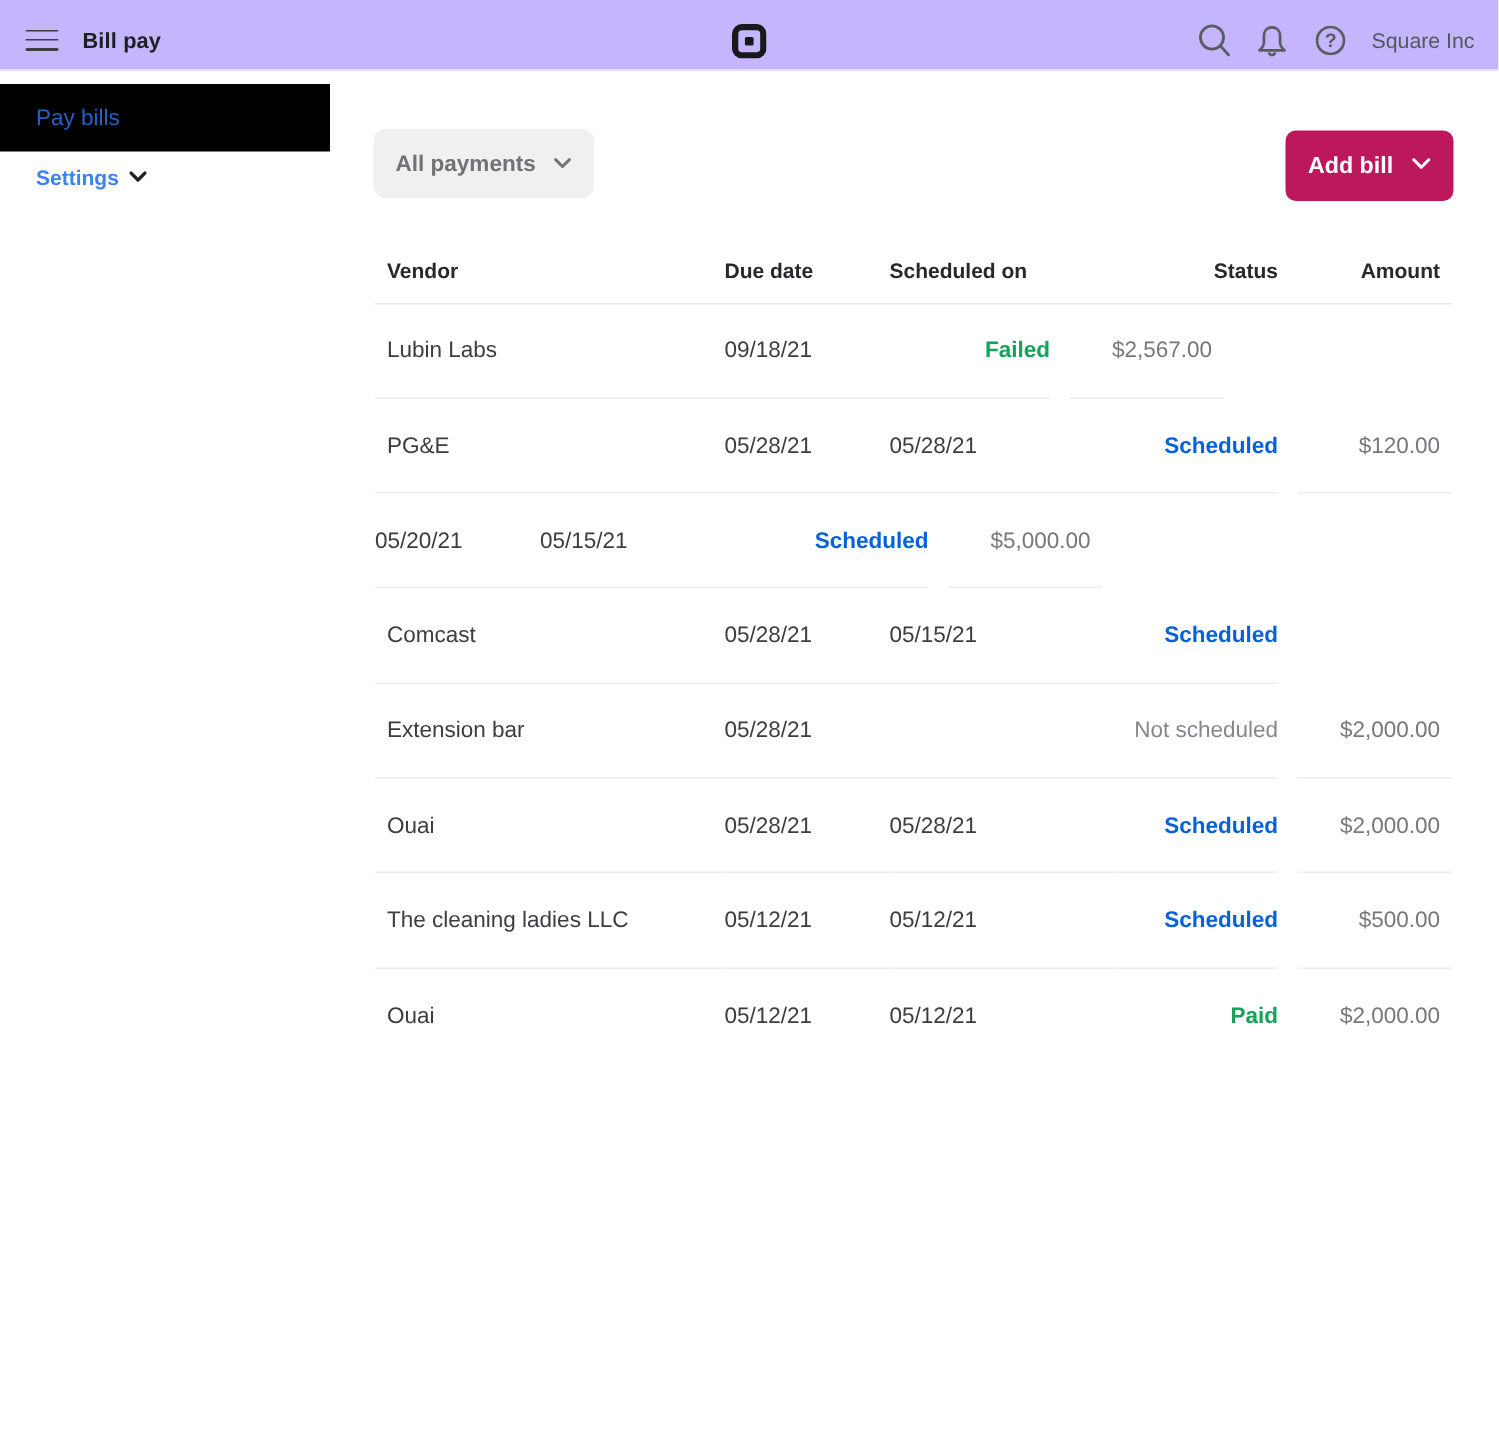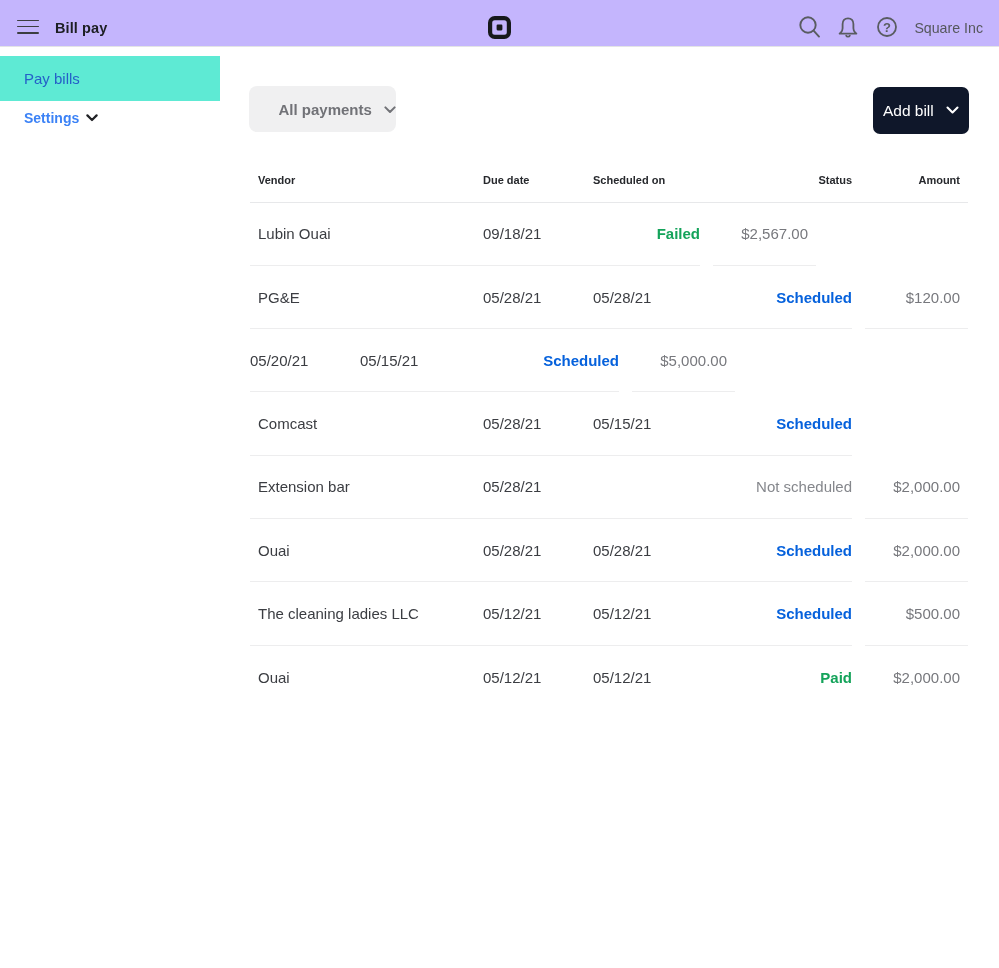--- a/index.html
+++ b/index.html
@@ -4,30 +4,30 @@
 <style>
   * { margin:0; padding:0; box-sizing:border-box; }
   html,body { width:999px; height:968px; background:#fff; font-family:"Liberation Sans", sans-serif; position:relative; overflow:hidden; }
   .topbar { position:absolute; top:0; left:0; width:999px; height:47px; background:#c4b5fd; border-bottom:1px solid #e3e4e6; z-index:5; }
   .burger { position:absolute; left:16.5px; top:19.5px; width:23px; height:15px; }
   .burger div { position:absolute; left:0; width:22.5px; height:1.7px; background:#3c3e41; border-radius:1px; }
   .title { position:absolute; left:55px; top:4.5px; height:47px; line-height:47px; font-size:14.5px; font-weight:700; color:#1d1f23; letter-spacing:.1px; }
   .sqlogo { position:absolute; left:488px; top:15.5px; }
   .sqname { position:absolute; right:16px; top:4.5px; height:47px; line-height:47px; font-size:14.2px; color:#55575c; }
   .sidebar { position:absolute; top:48px; left:0; width:220px; }
-  .payitem { position:absolute; top:8px; left:0; width:220px; height:45px; line-height:45px; background:#5eead4; color:#2560c8; font-size:15px; font-weight:500; padding-left:24px; }
+  .payitem { position:absolute; top:8px; left:0; width:220px; height:45px; line-height:45px; background:#000000; color:#2560c8; font-size:15px; font-weight:500; padding-left:24px; }
   .setitem { position:absolute; top:56px; left:24px; height:28px; line-height:28px; color:#3b82f6; font-size:14px; font-weight:700; }
   .setitem svg { vertical-align:middle; margin-left:3px; margin-top:-2px; }
   .main { position:absolute; left:250px; top:48px; width:718px; }
-  .allpay { position:absolute; top:38px; left:-1px; width:147px; height:46px; border-radius:8px; background:#f0f0f1; color:#717277; font-size:15px; font-weight:700; text-align:right; line-height:48px; }
+  .allpay { position:absolute; top:38px; left:-1px; width:147px; height:46px; border-radius:8px; background:#f0f0f1; color:#717277; font-size:15px; font-weight:700; text-align:center; line-height:48px; }
   .allpay svg { vertical-align:middle; margin-left:8px; margin-top:-2px; }
-  .addbill { position:absolute; top:39px; right:-1px; width:96px; height:47px; border-radius:7px; background:#0f172a; color:#fff; font-size:15.5px; font-weight:400; text-align:center; line-height:47px; }
+  .addbill { position:absolute; top:39px; right:-1px; width:112px; height:47px; border-radius:7px; background:#be185d; color:#fff; font-size:15.5px; font-weight:700; text-align:center; line-height:47px; }
   .addbill svg { vertical-align:middle; margin-left:8px; margin-top:-2px; }
   .tbl { position:absolute; top:110px; left:0; width:718px; font-size:15px; }
-  .hrow { display:flex; height:44.6px; align-items:center; border-bottom:1px solid #e7e8ea; font-weight:700; color:#26282c; font-size:11px; }
+  .hrow { display:flex; height:44.6px; align-items:center; border-bottom:1px solid #e7e8ea; font-weight:700; color:#26282c; font-size:14px; }
   .row { display:flex; height:63.3px; }
   .row > div { display:flex; align-items:center; border-bottom:1px solid #ededee; color:#3b3d42; }
   .row.last > div { border-bottom:none; }
   .c1 { width:233px; padding-left:8px; }
   .c2 { width:110px; }
   .c3 { width:152px; }
   .c4 { width:107px; justify-content:flex-end; text-align:right; }
   .sp { width:13px; border-bottom:none !important; }
   .c5 { width:103px; justify-content:flex-end; text-align:right; padding-right:8px; }
   .hrow .c1,.hrow .c2,.hrow .c3,.hrow .c4,.hrow .c5 { border-bottom:none; display:flex; align-items:center; }
@@ -86,21 +86,21 @@
     <div class="tbl">
       <div class="hrow">
         <div class="c1">Vendor</div>
         <div class="c2">Due date</div>
         <div class="c3">Scheduled on</div>
         <div class="c4">Status</div>
         <div class="sp"></div>
         <div class="c5">Amount</div>
       </div>
       <div class="row">
-        <div class="c1">Lubin Ouai</div>
+        <div class="c1">Lubin Labs</div>
         <div class="c2">09/18/21</div>
         <div class="c4 st-g">Failed</div>
         <div class="sp"></div>
         <div class="c5 amt">$2,567.00</div>
       </div>
       <div class="row">
         <div class="c1">PG&amp;E</div>
         <div class="c2">05/28/21</div>
         <div class="c3">05/28/21</div>
         <div class="c4 st-b">Scheduled</div>

